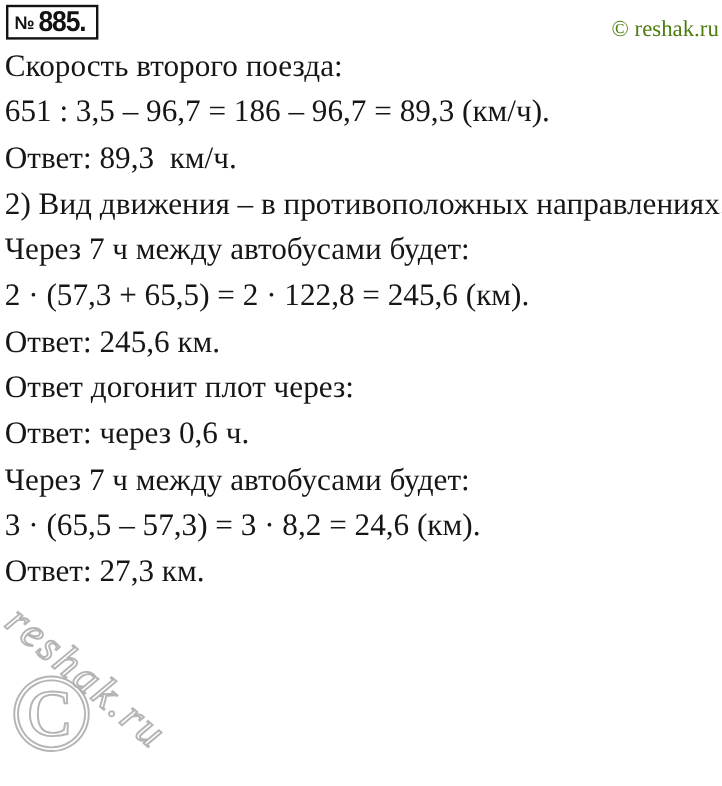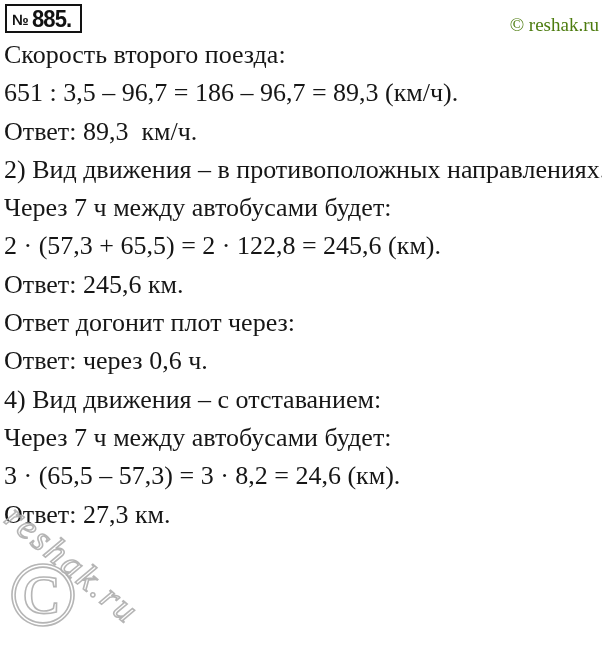--- a/index.html
+++ b/index.html
@@ -96,21 +96,20 @@
   <div class="content">
     <p class="line">Скорость второго поезда:</p>
     <p class="line">651 : 3,5 – 96,7 = 186 – 96,7 = 89,3 (км/ч).</p>
     <p class="line">Ответ: 89,3  км/ч.</p>
     <p class="line">2) Вид движения – в противоположных направлениях.</p>
     <p class="line">Через 7 ч между автобусами будет:</p>
     <p class="line">2 · (57,3 + 65,5) = 2 · 122,8 = 245,6 (км).</p>
     <p class="line">Ответ: 245,6 км.</p>
     <p class="line">Ответ догонит плот через:</p>
     <p class="line">Ответ: через 0,6 ч.</p>
-    <p class="line">4) Вид движения – с отставанием:</p>
     <p class="line">Через 7 ч между автобусами будет:</p>
     <p class="line">3 · (65,5 – 57,3) = 3 · 8,2 = 24,6 (км).</p>
     <p class="line">Ответ: 27,3 км.</p>
   </div>
 
   <div class="wm-copyright">©</div>
   <div class="wm-text">reshak.ru</div>
 
 </div>
 

